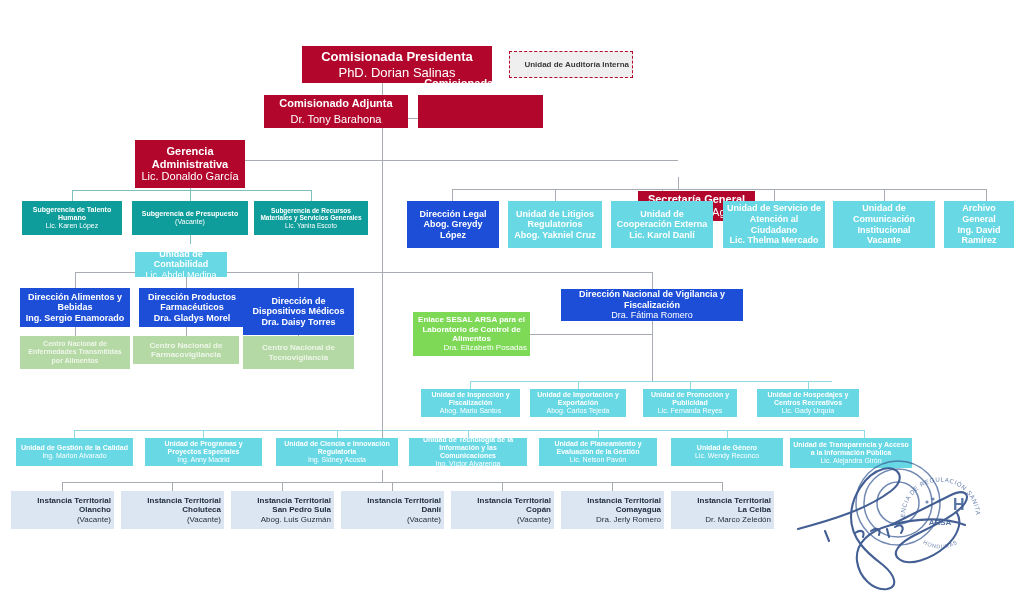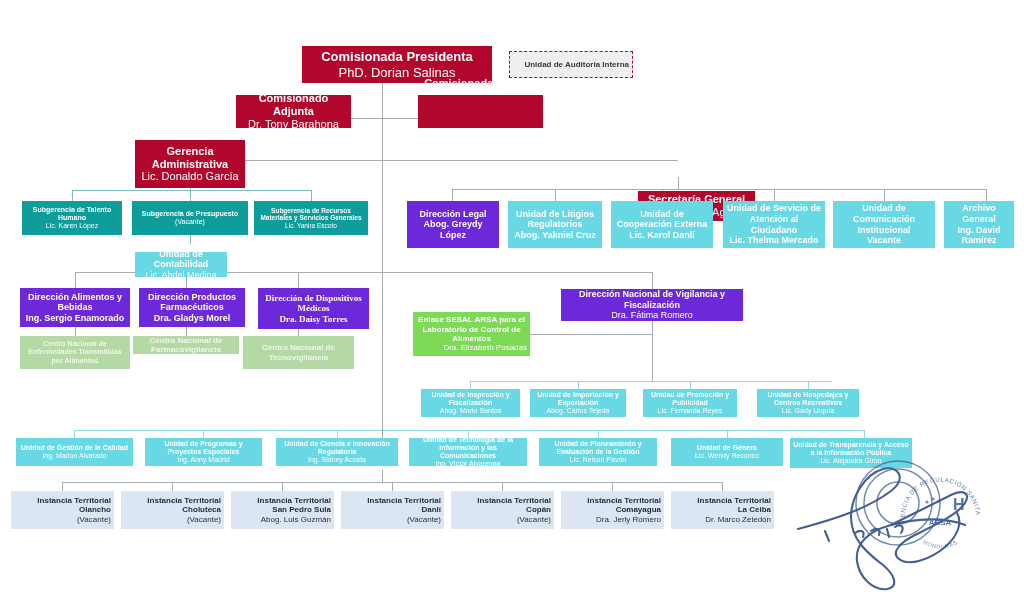--- a/index.html
+++ b/index.html
@@ -23,21 +23,21 @@
     text-align:center;
     line-height:1.18;
     padding:2px 3px;
     z-index:5;
   }
   .node .t1{font-weight:bold;}
   .node .t2{font-weight:normal;}
 
   
   .c-darkred{background:#b3062c;color:#ffffff;}
-  .c-red{background:#6d28d9;color:#ffffff;}
+  .c-red{background:#1d4ed8;color:#ffffff;}
   .c-teal{background:#0e9d9a;color:#ffffff;}
   .c-cyan{background:#68d8e4;color:#ffffff;}
   .c-green{background:#7ed957;color:#ffffff;}
   .c-lgreen{background:#b5d9a4;color:#eef6ea;}
   .c-blue{background:#dce6f2;color:#1d2a3a;}
   .c-dash{
     background:#efefef;color:#3a3a3a;
     border:1.5px dashed #b3062c;
   }
 
@@ -137,21 +137,21 @@
 
   <div class="node c-darkred s13" style="left:302px;top:46px;width:190px;height:37px;">
     <div class="t1">Comisionada Presidenta</div>
     <div class="t2">PhD. Dorian Salinas</div>
   </div>
 
   <div class="node c-dash s8" style="left:509px;top:51px;width:124px;height:27px;">
     <div class="t1">Unidad de Auditoría Interna</div>
   </div>
 
-  <div class="node c-darkred s11" style="left:236px;top:95px;width:115px;height:33px;">
+  <div class="node c-darkred s11" style="left:264px;top:95px;width:144px;height:33px;justify-content:space-between;">
     <div class="t1">Comisionado Adjunta</div>
     <div class="t2">Dr. Tony Barahona</div>
   </div>
 
   <div class="node c-darkred s11" style="left:418px;top:95px;width:125px;height:33px;gap:44px;">
     <div class="t1">Comisionada Adjunta</div>
     <div class="t2">Dra. Ela Osorio</div>
   </div>
 
   <div class="node c-darkred s11" style="left:135px;top:140px;width:110px;height:48px;">
@@ -217,30 +217,30 @@
   <div class="node c-red s9" style="left:20px;top:288px;width:110px;height:39px;">
     <div class="t1">Dirección Alimentos y Bebidas</div>
     <div class="t1">Ing. Sergio Enamorado</div>
   </div>
 
   <div class="node c-red s9" style="left:139px;top:288px;width:106px;height:39px;">
     <div class="t1">Dirección Productos Farmacéuticos</div>
     <div class="t1">Dra. Gladys Morel</div>
   </div>
 
-  <div class="node c-red s9" style="left:258px;top:288px;width:111px;height:41px;font-family:Liberation Serif, serif;">
+  <div class="node c-red s9" style="left:243px;top:288px;width:111px;height:47px;">
     <div class="t1">Dirección de Dispositivos Médicos</div>
     <div class="t1">Dra. Daisy Torres</div>
   </div>
 
   <div class="node c-lgreen s7" style="left:20px;top:336px;width:110px;height:33px;">
     <div class="t1">Centro Nacional de Enfermedades Transmitidas por Alimentos</div>
   </div>
 
-  <div class="node c-lgreen s8" style="left:133px;top:336px;width:106px;height:18px;">
+  <div class="node c-lgreen s8" style="left:133px;top:336px;width:106px;height:28px;">
     <div class="t1">Centro Nacional de Farmacovigilancia</div>
   </div>
 
   <div class="node c-lgreen s8" style="left:243px;top:336px;width:111px;height:33px;">
     <div class="t1">Centro Nacional de Tecnovigilancia</div>
   </div>
 
   <div class="node c-green s8" style="left:413px;top:312px;width:117px;height:44px;">
     <div class="t1">Enlace SESAL ARSA para el Laboratorio de Control de Alimentos</div>
     <div class="t2">Dra. Elizabeth Posadas</div>

